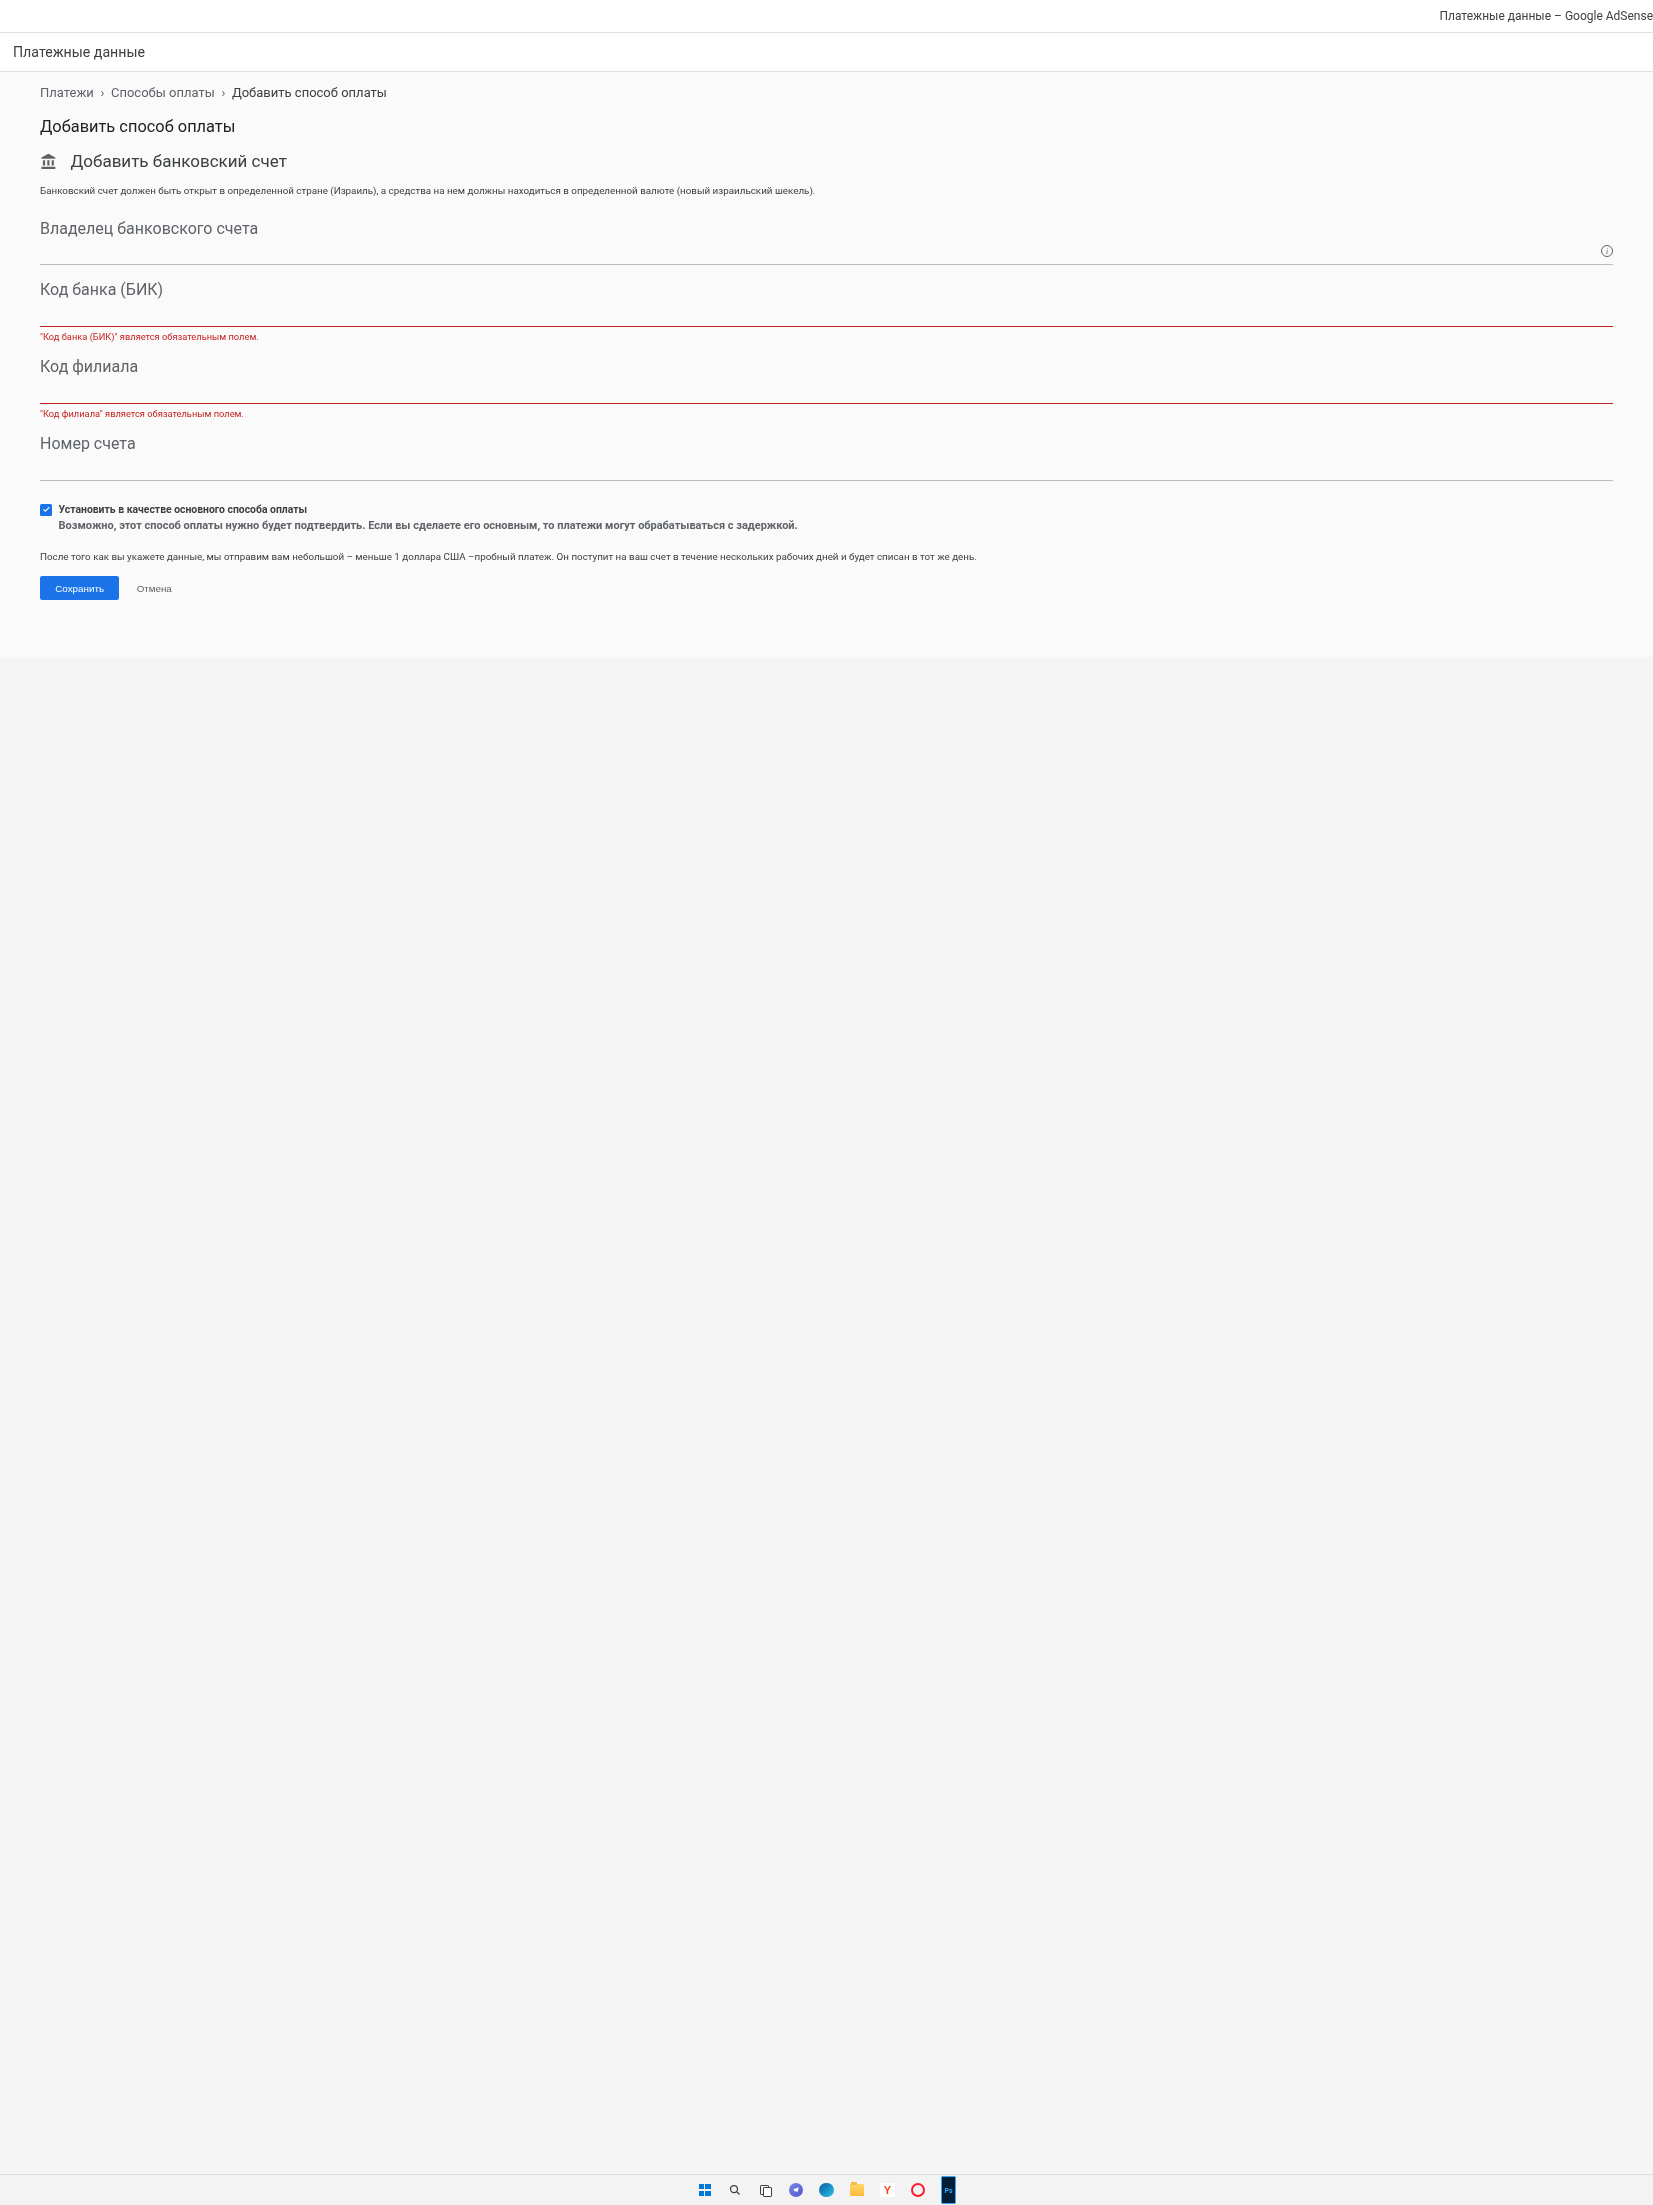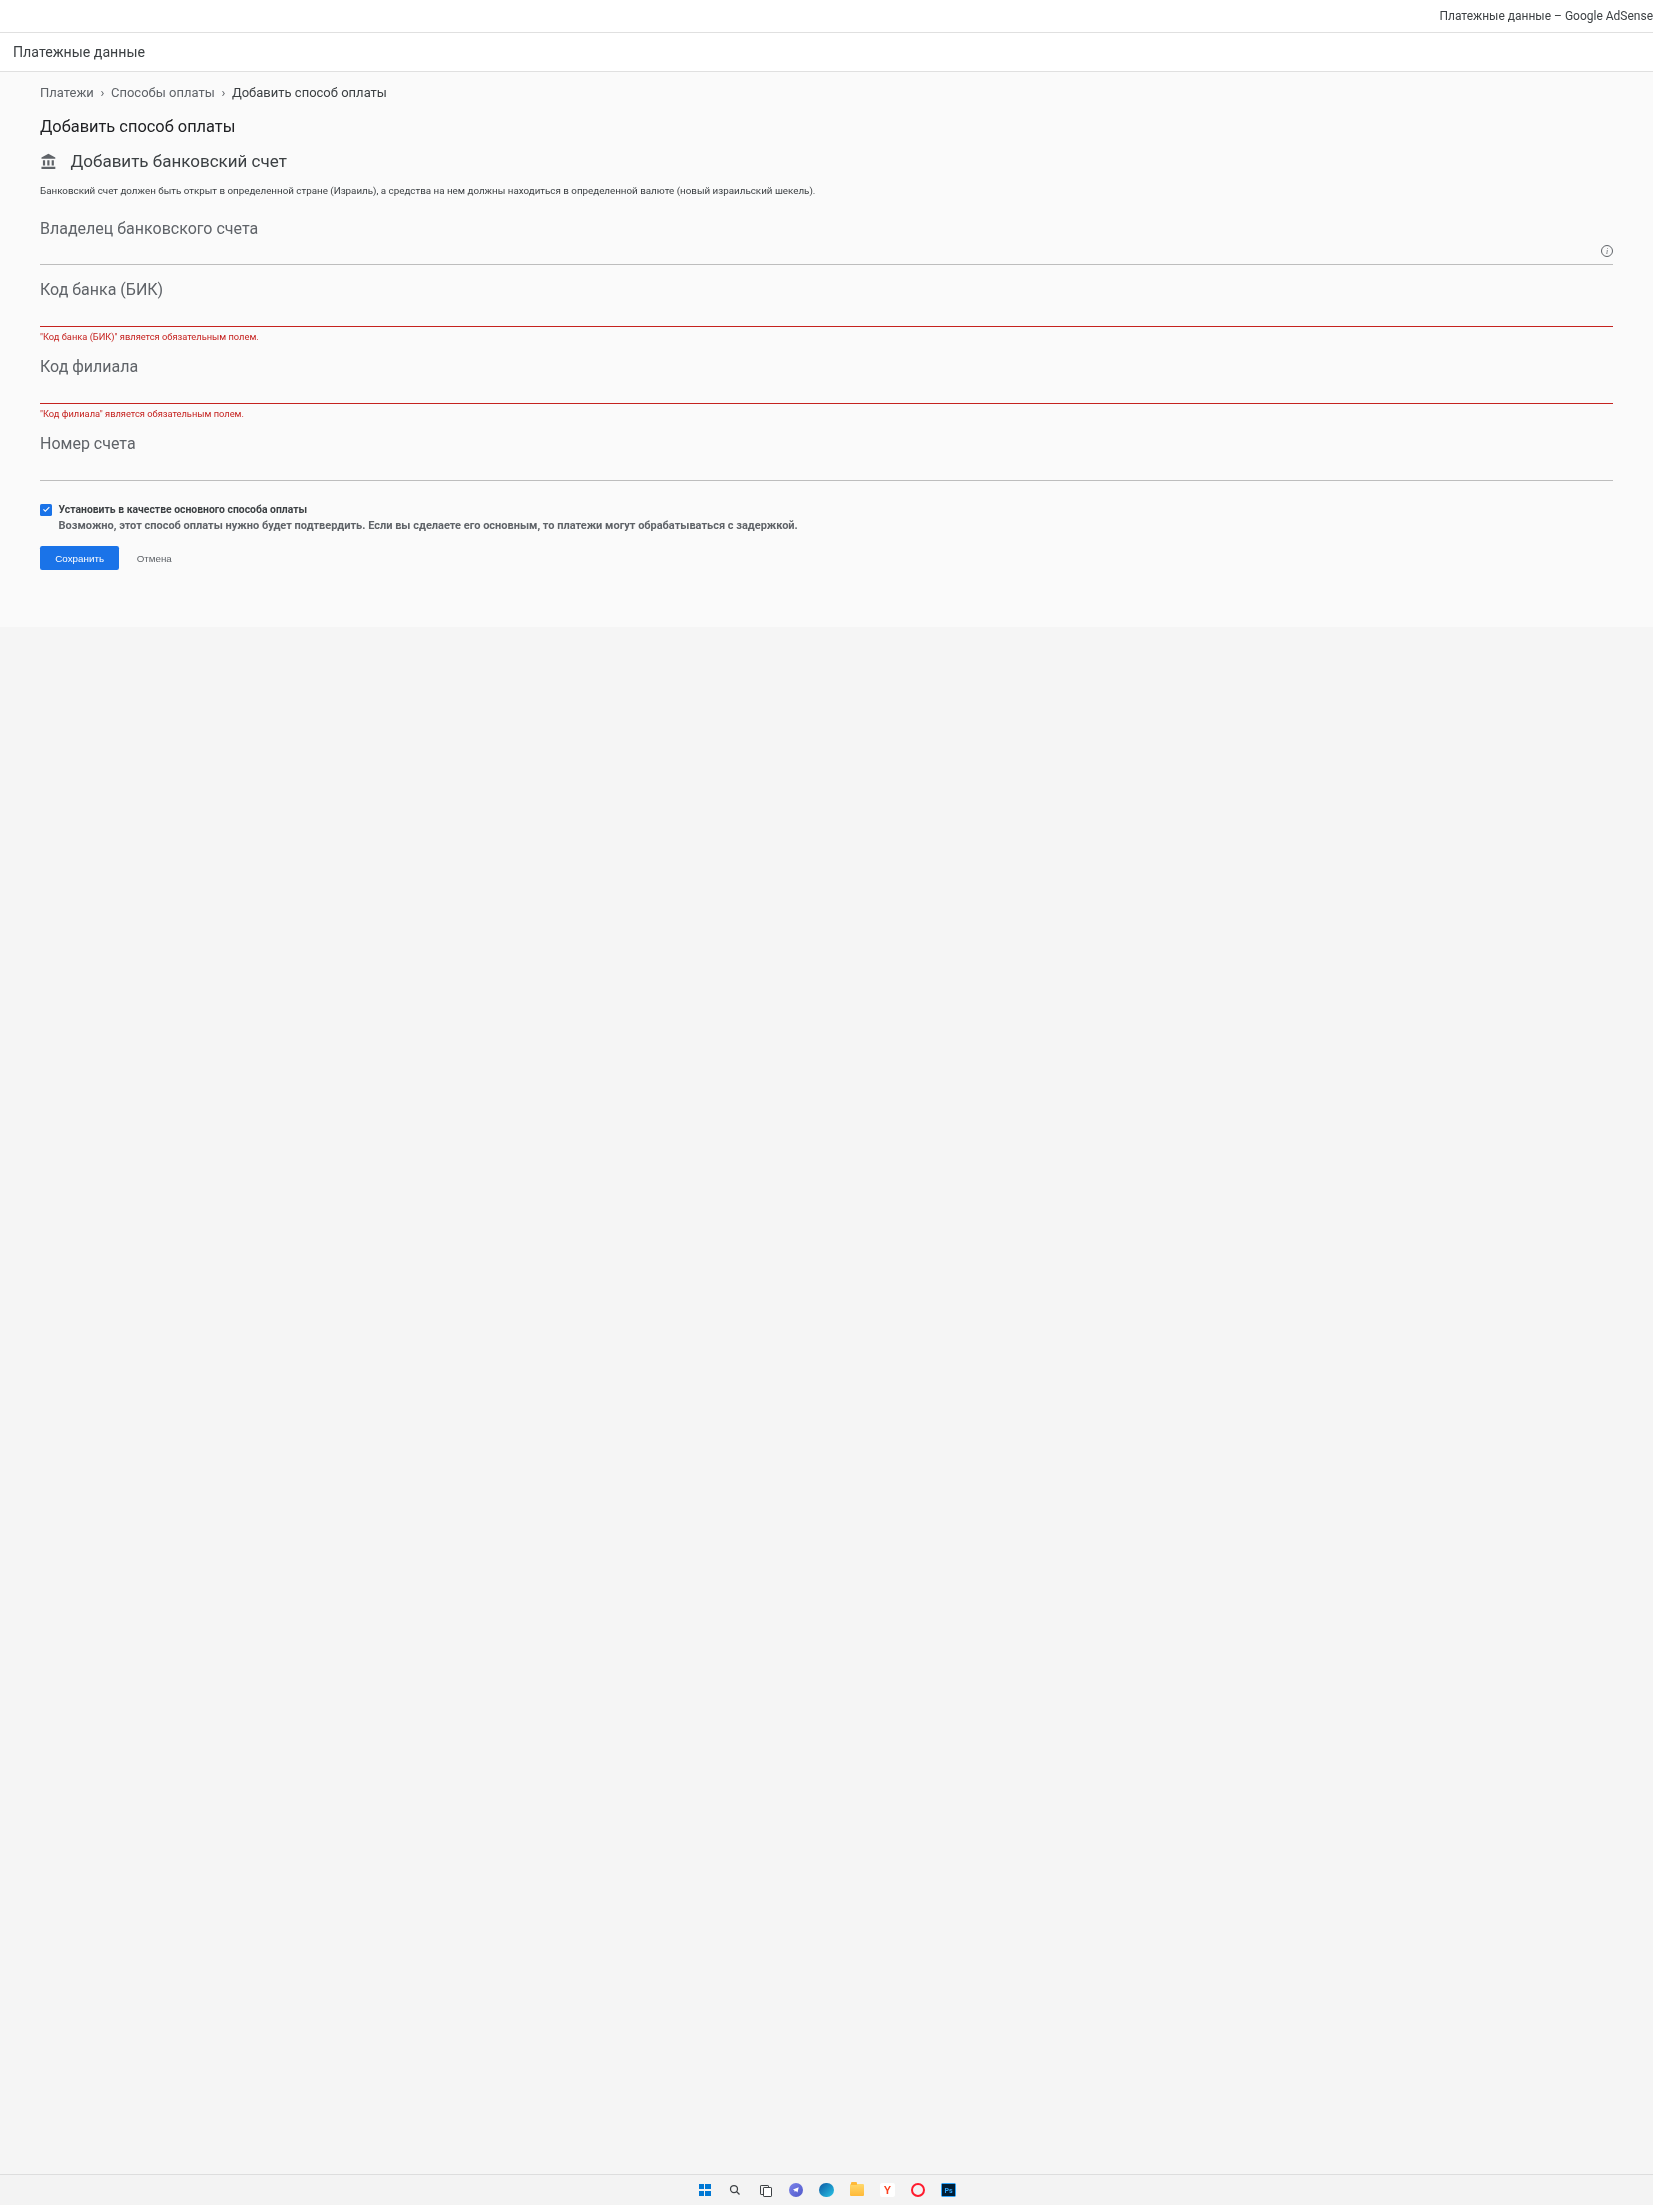--- a/index.html
+++ b/index.html
@@ -317,21 +317,21 @@
       border-radius: 2.2px;
     }
     .opera-icon {
       width: 14.2px;
       height: 14.2px;
       border: 2.7px solid #ff1b2d;
       border-radius: 50%;
     }
     .ps-icon {
       width: 14.2px;
-      height: 14px;
+      height: 28px;
       background: #001e36;
       border: 0.5px solid #31a8ff;
       display: flex;
       align-items: center;
       justify-content: center;
       font-size: 7.1px;
       font-weight: bold;
       color: #31a8ff;
       border-radius: 1.6px;
     }
@@ -405,20 +405,21 @@
       <svg viewBox="0 0 24 24">
           <polyline points="4 12 9 17 20 6"></polyline>
         </svg>
     </div>
     <div class="checkbox-content">
       <div class="checkbox-label">Установить в качестве основного способа оплаты</div>
       <div class="checkbox-help">Возможно, этот способ оплаты нужно будет подтвердить. Если вы сделаете его основным, то платежи могут обрабатываться с задержкой.</div>
     </div>
   </div>
 
+  <p class="disclaimer">После того как вы укажете данные, мы отправим вам небольшой – меньше 1 доллара США –пробный платеж. Он поступит на ваш счет в течение нескольких рабочих дней и будет списан в тот же день.</p>
 
   <div class="actions">
     <button class="btn-primary">Сохранить</button>
     <button class="btn-secondary">Отмена</button>
   </div>
 
   <div class="spacer"></div>
 </div>
 
 <div class="taskbar">

